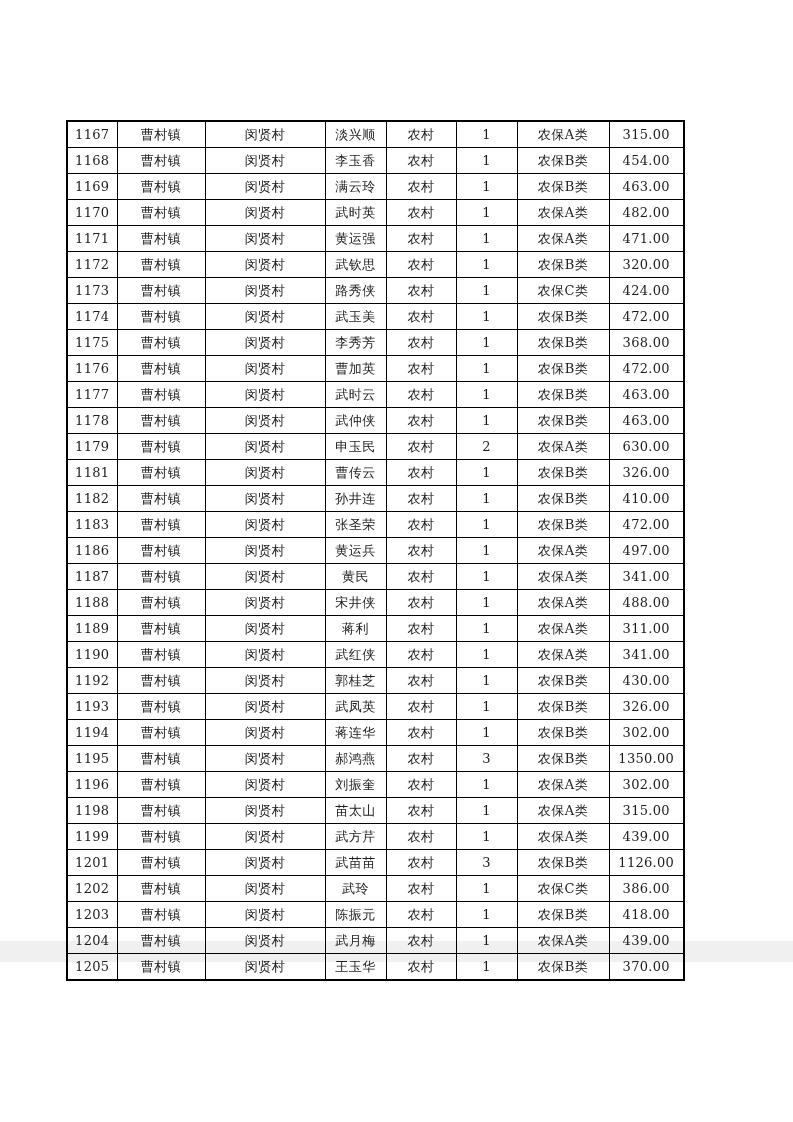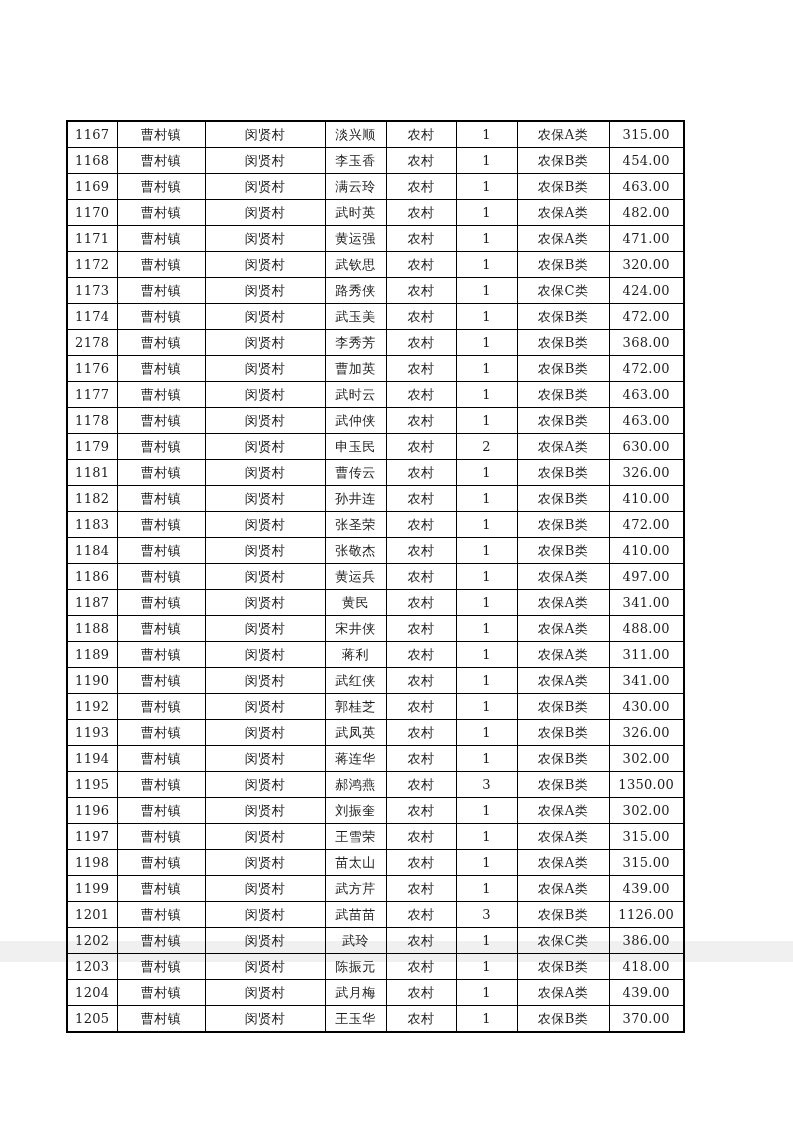--- a/index.html
+++ b/index.html
@@ -157,21 +157,21 @@
           <td class="num">1174</td>
           <td>曹村镇</td>
           <td>闵贤村</td>
           <td>武玉美</td>
           <td>农村</td>
           <td class="num">1</td>
           <td>农保B类</td>
           <td class="num">472.00</td>
         </tr>
         <tr>
-          <td class="num">2178</td>
+          <td class="num">1175</td>
           <td>曹村镇</td>
           <td>闵贤村</td>
           <td>李秀芳</td>
           <td>农村</td>
           <td class="num">1</td>
           <td>农保B类</td>
           <td class="num">368.00</td>
         </tr>
         <tr>
           <td class="num">1176</td>
@@ -237,30 +237,20 @@
           <td class="num">1183</td>
           <td>曹村镇</td>
           <td>闵贤村</td>
           <td>张圣荣</td>
           <td>农村</td>
           <td class="num">1</td>
           <td>农保B类</td>
           <td class="num">472.00</td>
         </tr>
         <tr>
-          <td class="num">1184</td>
-          <td>曹村镇</td>
-          <td>闵贤村</td>
-          <td>张敬杰</td>
-          <td>农村</td>
-          <td class="num">1</td>
-          <td>农保B类</td>
-          <td class="num">410.00</td>
-        </tr>
-        <tr>
           <td class="num">1186</td>
           <td>曹村镇</td>
           <td>闵贤村</td>
           <td>黄运兵</td>
           <td>农村</td>
           <td class="num">1</td>
           <td>农保A类</td>
           <td class="num">497.00</td>
         </tr>
         <tr>
@@ -345,30 +335,20 @@
         </tr>
         <tr>
           <td class="num">1196</td>
           <td>曹村镇</td>
           <td>闵贤村</td>
           <td>刘振奎</td>
           <td>农村</td>
           <td class="num">1</td>
           <td>农保A类</td>
           <td class="num">302.00</td>
-        </tr>
-        <tr>
-          <td class="num">1197</td>
-          <td>曹村镇</td>
-          <td>闵贤村</td>
-          <td>王雪荣</td>
-          <td>农村</td>
-          <td class="num">1</td>
-          <td>农保A类</td>
-          <td class="num">315.00</td>
         </tr>
         <tr>
           <td class="num">1198</td>
           <td>曹村镇</td>
           <td>闵贤村</td>
           <td>苗太山</td>
           <td>农村</td>
           <td class="num">1</td>
           <td>农保A类</td>
           <td class="num">315.00</td>

